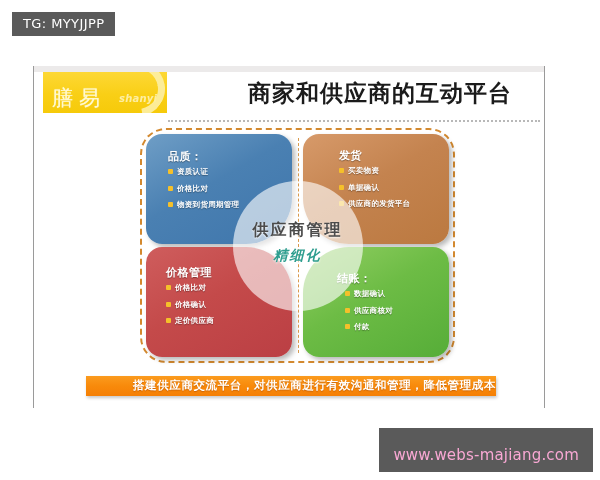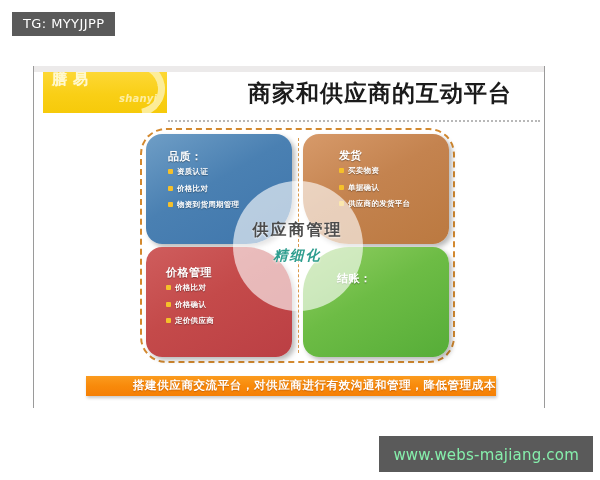--- a/index.html
+++ b/index.html
@@ -28,24 +28,24 @@
     line-height: 1;
     white-space: nowrap;
   }
 
   
   .watermark {
     position: absolute;
     right: 7px;
     bottom: 8px;
     background: #5a5a5a;
-    color: #86efac;
+    color: #f9a8d4;
     font-size: 15px;
     letter-spacing: 0.2px;
-    padding: 12px 14px 9px 14px;
+    padding: 20px 14px 9px 14px;
     line-height: 1;
     white-space: nowrap;
     margin-left: 48px;
   }
 
   
   .slide {
     position: absolute;
     left: 33px;
     top: 66px;
@@ -76,23 +76,23 @@
     left: 9px;
     top: 0px;
     width: 124px;
     height: 41px;
     background: linear-gradient(180deg, #fdd835 0%, #f9cf16 55%, #f6ca0a 100%);
     overflow: hidden;
   }
   .logo-cn {
     position: absolute;
     left: 9px;
-    top: 0;
-    font-size: 15px;
-    font-weight: 700;
+    top: 16px;
+    font-size: 21px;
+    font-weight: 400;
     color: #fff9d0;
     letter-spacing: 6px;
     line-height: 1;
     text-shadow: 0 0 1px rgba(255,255,255,.6);
   }
   .logo-en {
     position: absolute;
     left: 76px;
     top: 22px;
     font-size: 10px;
@@ -348,20 +348,25 @@
       <div class="q-title">价格管理</div>
       <ul class="q-list">
         <li>价格比对</li>
         <li>价格确认</li>
         <li>定价供应商</li>
       </ul>
     </div>
 
     <div class="quad q-green">
       <div class="q-title">结账：</div>
+      <ul class="q-list">
+        <li>数据确认</li>
+        <li>供应商核对</li>
+        <li>付款</li>
+      </ul>
     </div>
 
     <div class="center-circle"></div>
     <div class="center-vline"></div>
     <div class="center-text">
       <div class="center-main">供应商管理</div>
       <div class="center-sub">精细化</div>
     </div>
   </div>
 

